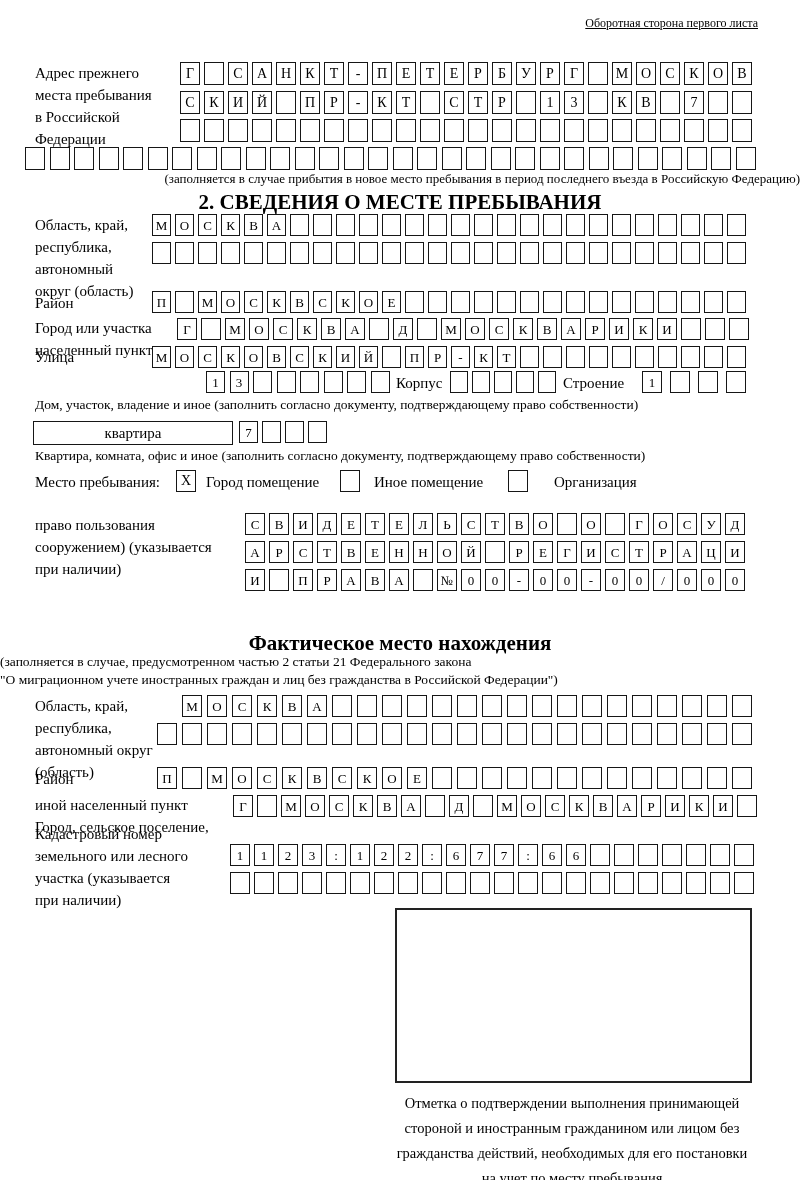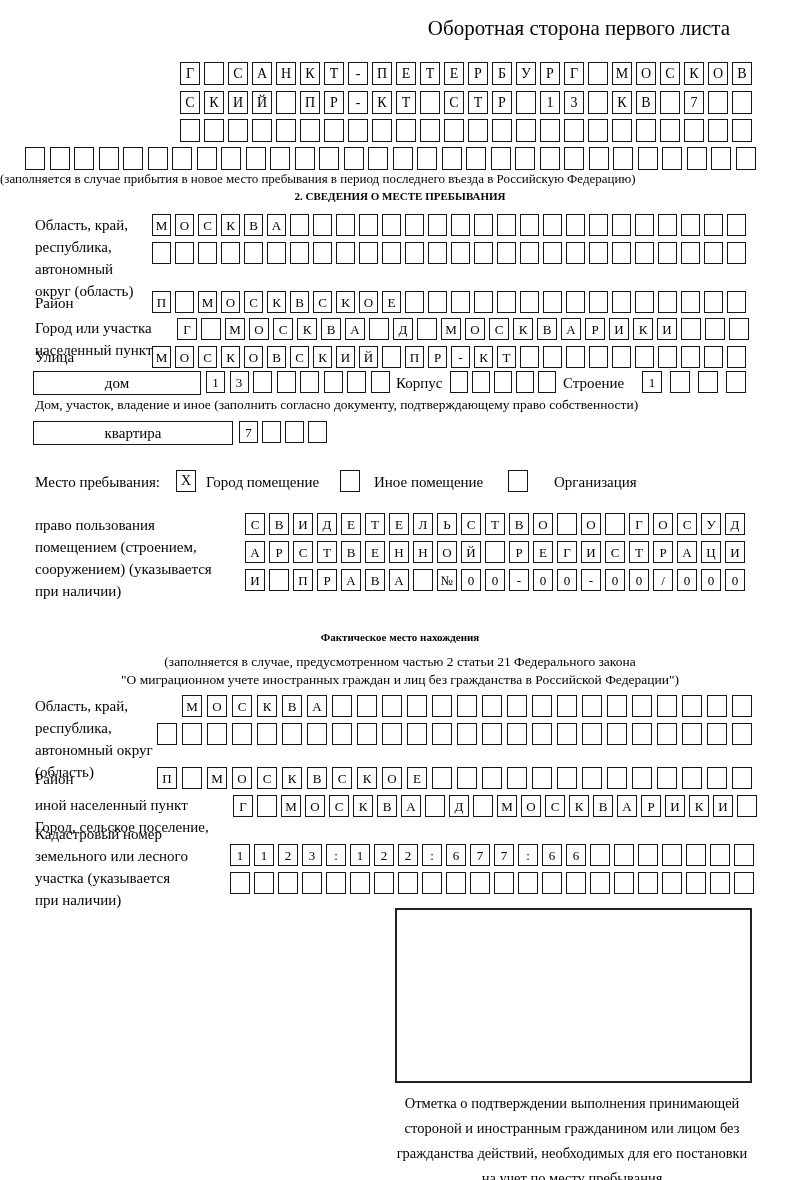--- a/index.html
+++ b/index.html
@@ -1,25 +1,25 @@
 <!DOCTYPE html>
 <html lang="ru"><head>
 <meta charset="utf-8">
 <style>
   html,body{margin:0;padding:0;background:#fff;}
   .page{
     position:relative; width:800px; height:1180px; background:#fff; overflow:hidden;
     font-family:"Liberation Serif","DejaVu Serif",serif; color:#000;
   }
-  .hdr{position:absolute; top:16px; right:70px; font-size:21px;}
+  .hdr{position:absolute; top:16px; right:42px; font-size:12px;text-decoration:underline;}
   .lbl{position:absolute; font-size:15px; line-height:22px; white-space:nowrap;}
   .cap{position:absolute; font-size:13px; white-space:nowrap;text-align:right;}
-  .cap.center{text-align:left; white-space:normal;}
-  .title{position:absolute; left:0; right:0; text-align:center; font-weight:bold; font-size:11px;}
-  .subcap{position:absolute; left:0; right:0; text-align:center; font-size:13.5px;}
+  .cap.center{text-align:right; white-space:normal;}
+  .title{position:absolute; left:0; right:0; text-align:center; font-weight:bold; font-size:21px;}
+  .subcap{position:absolute; left:0; right:0; text-align:left; font-size:13.5px;}
   .cellrow{position:absolute; display:flex;}
   .cell{
     display:inline-flex; align-items:center; justify-content:center; box-sizing:border-box;
     border:1.6px solid #161616; height:22px; font-size:13px; line-height:1; background:#fff;
   }
   .p24{gap:4px;}   .p24 .cell{width:20px;}
   .p23{gap:4px;}   .p23 .cell{width:19px;}
   .p245{gap:4.5px;}.p245 .cell{width:20px;}
   .p25{gap:5px;}   .p25 .cell{width:20px;}
   .p235{gap:4.5px;}.p235 .cell{width:19px;}
@@ -37,20 +37,26 @@
   .stampbox{position:absolute; box-sizing:border-box; border:2px solid #222; background:#fff;}
   .stampcap{position:absolute; text-align:center; font-size:14.5px; line-height:25px;}
 </style>
 </head>
 <body>
 
 <div class="page">
 
   <div class="hdr">Оборотная сторона первого листа</div>
 
+  <div class="lbl" style="left:35px;top:62px">
+      <div>Адрес прежнего</div>
+      <div>места пребывания</div>
+      <div>в Российской</div>
+      <div>Федерации</div>
+    </div>
   <div class="cellrow big p24" style="left:180px;top:62px">
       <span class="cell">Г</span>
       <span class="cell"></span>
       <span class="cell">С</span>
       <span class="cell">А</span>
       <span class="cell">Н</span>
       <span class="cell">К</span>
       <span class="cell">Т</span>
       <span class="cell">-</span>
       <span class="cell">П</span>
@@ -305,21 +311,20 @@
       <span class="cell"></span>
       <span class="cell"></span>
       <span class="cell"></span>
       <span class="cell"></span>
       <span class="cell"></span>
       <span class="cell"></span>
       <span class="cell"></span>
       <span class="cell"></span>
     </div>
 
-  <div class="widebox" style="left:33px;top:371px;width:168px">дом</div>
   <div class="cellrow p235" style="left:206px;top:371px">
       <span class="cell">1</span>
       <span class="cell">3</span>
       <span class="cell"></span>
       <span class="cell"></span>
       <span class="cell"></span>
       <span class="cell"></span>
       <span class="cell"></span>
       <span class="cell"></span>
     </div>
@@ -340,32 +345,32 @@
     </div>
   <div class="cap" style="left:35px;top:397px;font-size:13.5px">Дом, участок, владение и иное (заполнить согласно документу, подтверждающему право собственности)</div>
 
   <div class="widebox" style="left:33px;top:421px;width:200px">квартира</div>
   <div class="cellrow p23" style="left:239px;top:421px">
       <span class="cell">7</span>
       <span class="cell"></span>
       <span class="cell"></span>
       <span class="cell"></span>
     </div>
+  <div class="cap" style="left:35px;top:448px;font-size:13.5px">Квартира, комната, офис и иное (заполнить согласно документу, подтверждающему право собственности)</div>
 
   <div class="lbl" style="left:35px;top:471px">Место пребывания:</div>
   <div class="chk" style="left:176px;top:470px">X</div>
   <div class="lbl" style="left:206px;top:471px">Город помещение</div>
   <div class="chk" style="left:340px;top:470px"></div>
   <div class="lbl" style="left:374px;top:471px">Иное помещение</div>
   <div class="chk" style="left:508px;top:470px"></div>
   <div class="lbl" style="left:554px;top:471px">Организация</div>
 
   <div class="lbl" style="left:35px;top:514px">
       <div>право пользования</div>
-      <div>помещением (строением,</div>
       <div>сооружением) (указывается</div>
       <div>при наличии)</div>
     </div>
   <div class="cellrow p24" style="left:245px;top:513px">
       <span class="cell">С</span>
       <span class="cell">В</span>
       <span class="cell">И</span>
       <span class="cell">Д</span>
       <span class="cell">Е</span>
       <span class="cell">Т</span>

